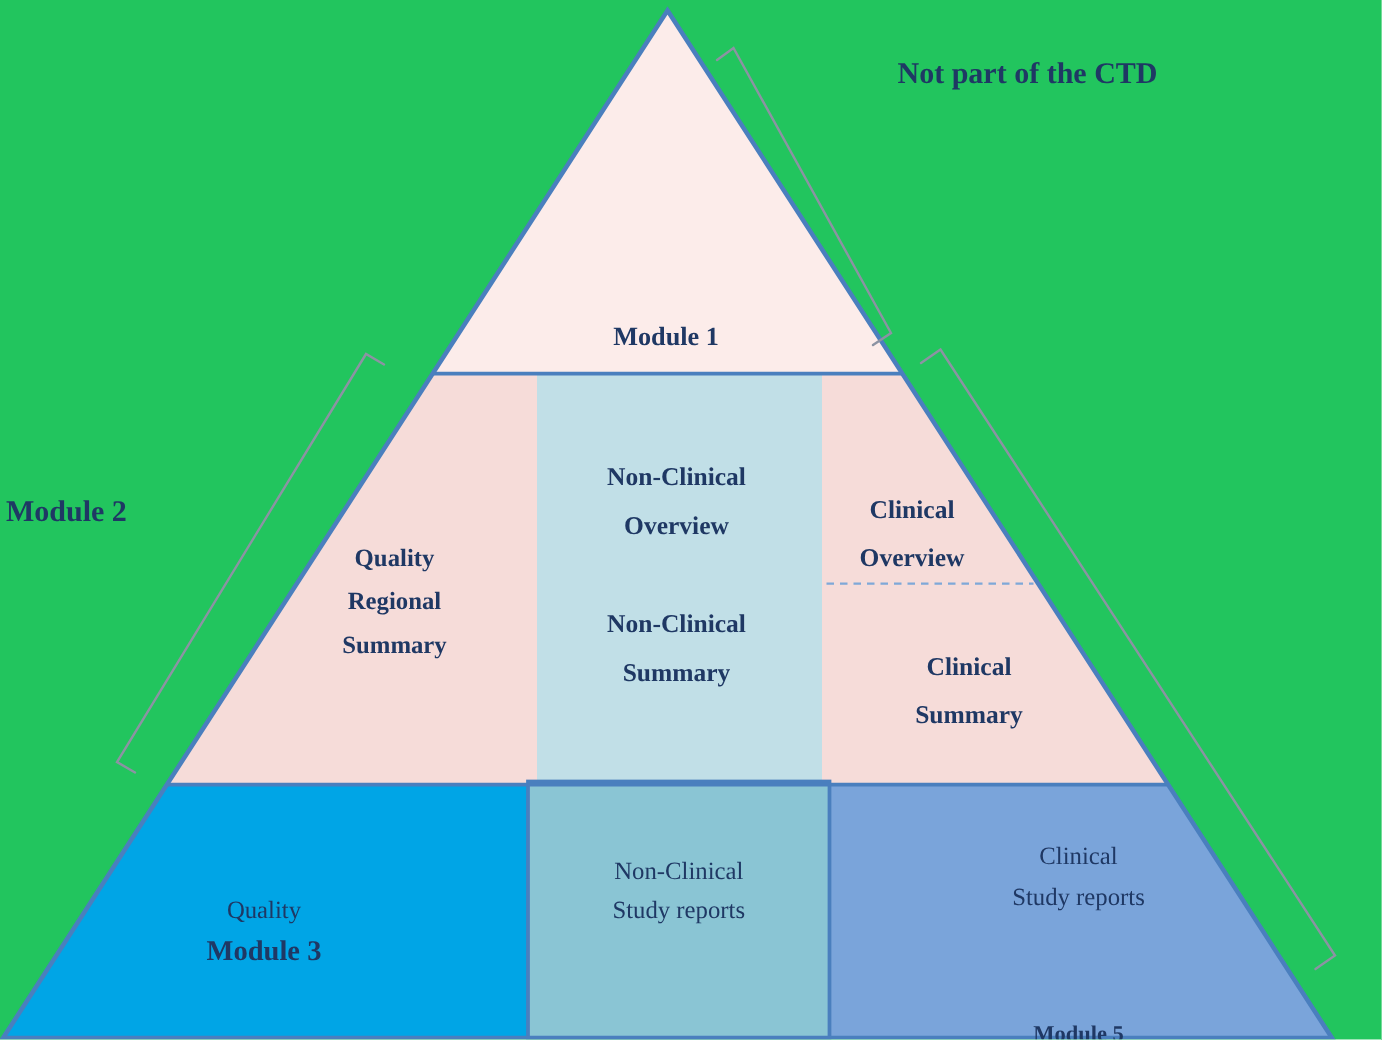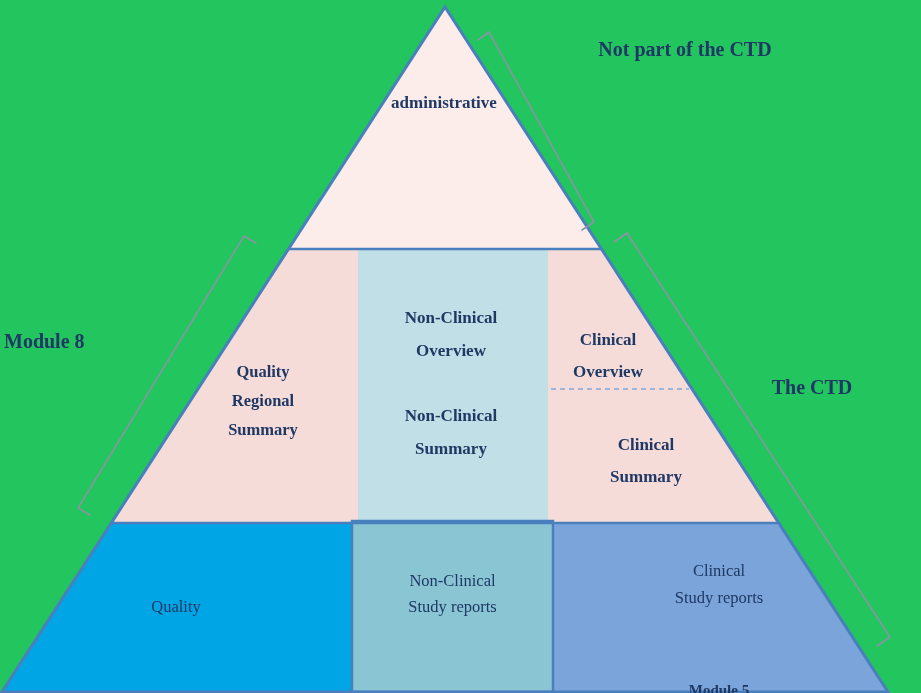--- a/index.html
+++ b/index.html
@@ -44,26 +44,25 @@
     <line x1="551" y1="389" x2="689" y2="389" stroke="#7fa8d8" stroke-width="1.5" stroke-dasharray="5 4"></line>
 
     <polygon points="445,7 2,692 888,692" fill="none" stroke="#4a7fbe" stroke-width="3"></polygon>
 
     <polyline points="478,40 489,32 594,222 582,230" fill="none" stroke="#8c93a3" stroke-width="1.6" stroke-linecap="round"></polyline>
     <polyline points="256,243 244,236 78,508 90,515" fill="none" stroke="#8c93a3" stroke-width="1.6" stroke-linecap="round"></polyline>
     <polyline points="614,242 627,233 890,637 877,646" fill="none" stroke="#8c93a3" stroke-width="1.6" stroke-linecap="round"></polyline>
   </svg>
 
   <div class="txt outside" style="left:520px;top:37px;width:330px;line-height:24px;">Not part of the CTD</div>
-  <div class="txt outside" style="left:4px;top:329px;width:150px;line-height:24px;text-align:left;">Module 8</div>
-  <div class="txt outside" style="left:737px;top:375px;width:150px;line-height:24px;">The CTD</div>
+  <div class="txt outside" style="left:4px;top:329px;width:150px;line-height:24px;text-align:left;">Module 2</div>
 
   <div class="txt bold" style="left:344px;top:86px;width:200px;font-size:17px;line-height:34px;">
-    <div>administrative</div>
   </div>
+  <div class="txt bold" style="left:344px;top:211px;width:200px;font-size:17.5px;line-height:26px;">Module 1</div>
 
   <div class="txt bold" style="left:163px;top:357px;width:200px;font-size:16.5px;line-height:29px;">
     <div>Quality</div>
     <div>Regional</div>
     <div>Summary</div>
   </div>
 
   <div class="txt bold" style="left:351px;top:301px;width:200px;font-size:17px;line-height:33px;">
     <div>Non-Clinical</div>
     <div>Overview</div>
@@ -76,20 +75,21 @@
   <div class="txt bold" style="left:518px;top:324px;width:180px;font-size:17px;line-height:32px;">
     <div>Clinical</div>
     <div>Overview</div>
   </div>
   <div class="txt bold" style="left:556px;top:429px;width:180px;font-size:17px;line-height:32px;">
     <div>Clinical</div>
     <div>Summary</div>
   </div>
 
   <div class="txt" style="left:76px;top:596px;width:200px;font-size:16.5px;line-height:22px;">Quality</div>
+  <div class="txt bold" style="left:76px;top:621px;width:200px;font-size:19px;line-height:28px;">Module 3</div>
 
   <div class="txt" style="left:352px;top:570px;width:201px;font-size:16.5px;line-height:22px;">Non-Clinical</div>
   <div class="txt" style="left:352px;top:596px;width:201px;font-size:16.5px;line-height:22px;">Study reports</div>
 
   <div class="txt" style="left:619px;top:560px;width:200px;font-size:16.5px;line-height:22px;">Clinical</div>
   <div class="txt" style="left:619px;top:587px;width:200px;font-size:16.5px;line-height:22px;">Study reports</div>
   <div class="txt bold" style="left:619px;top:632px;width:200px;font-size:15px;line-height:28px;margin-top:44px;">Module 5</div>
 
 </div>
 

